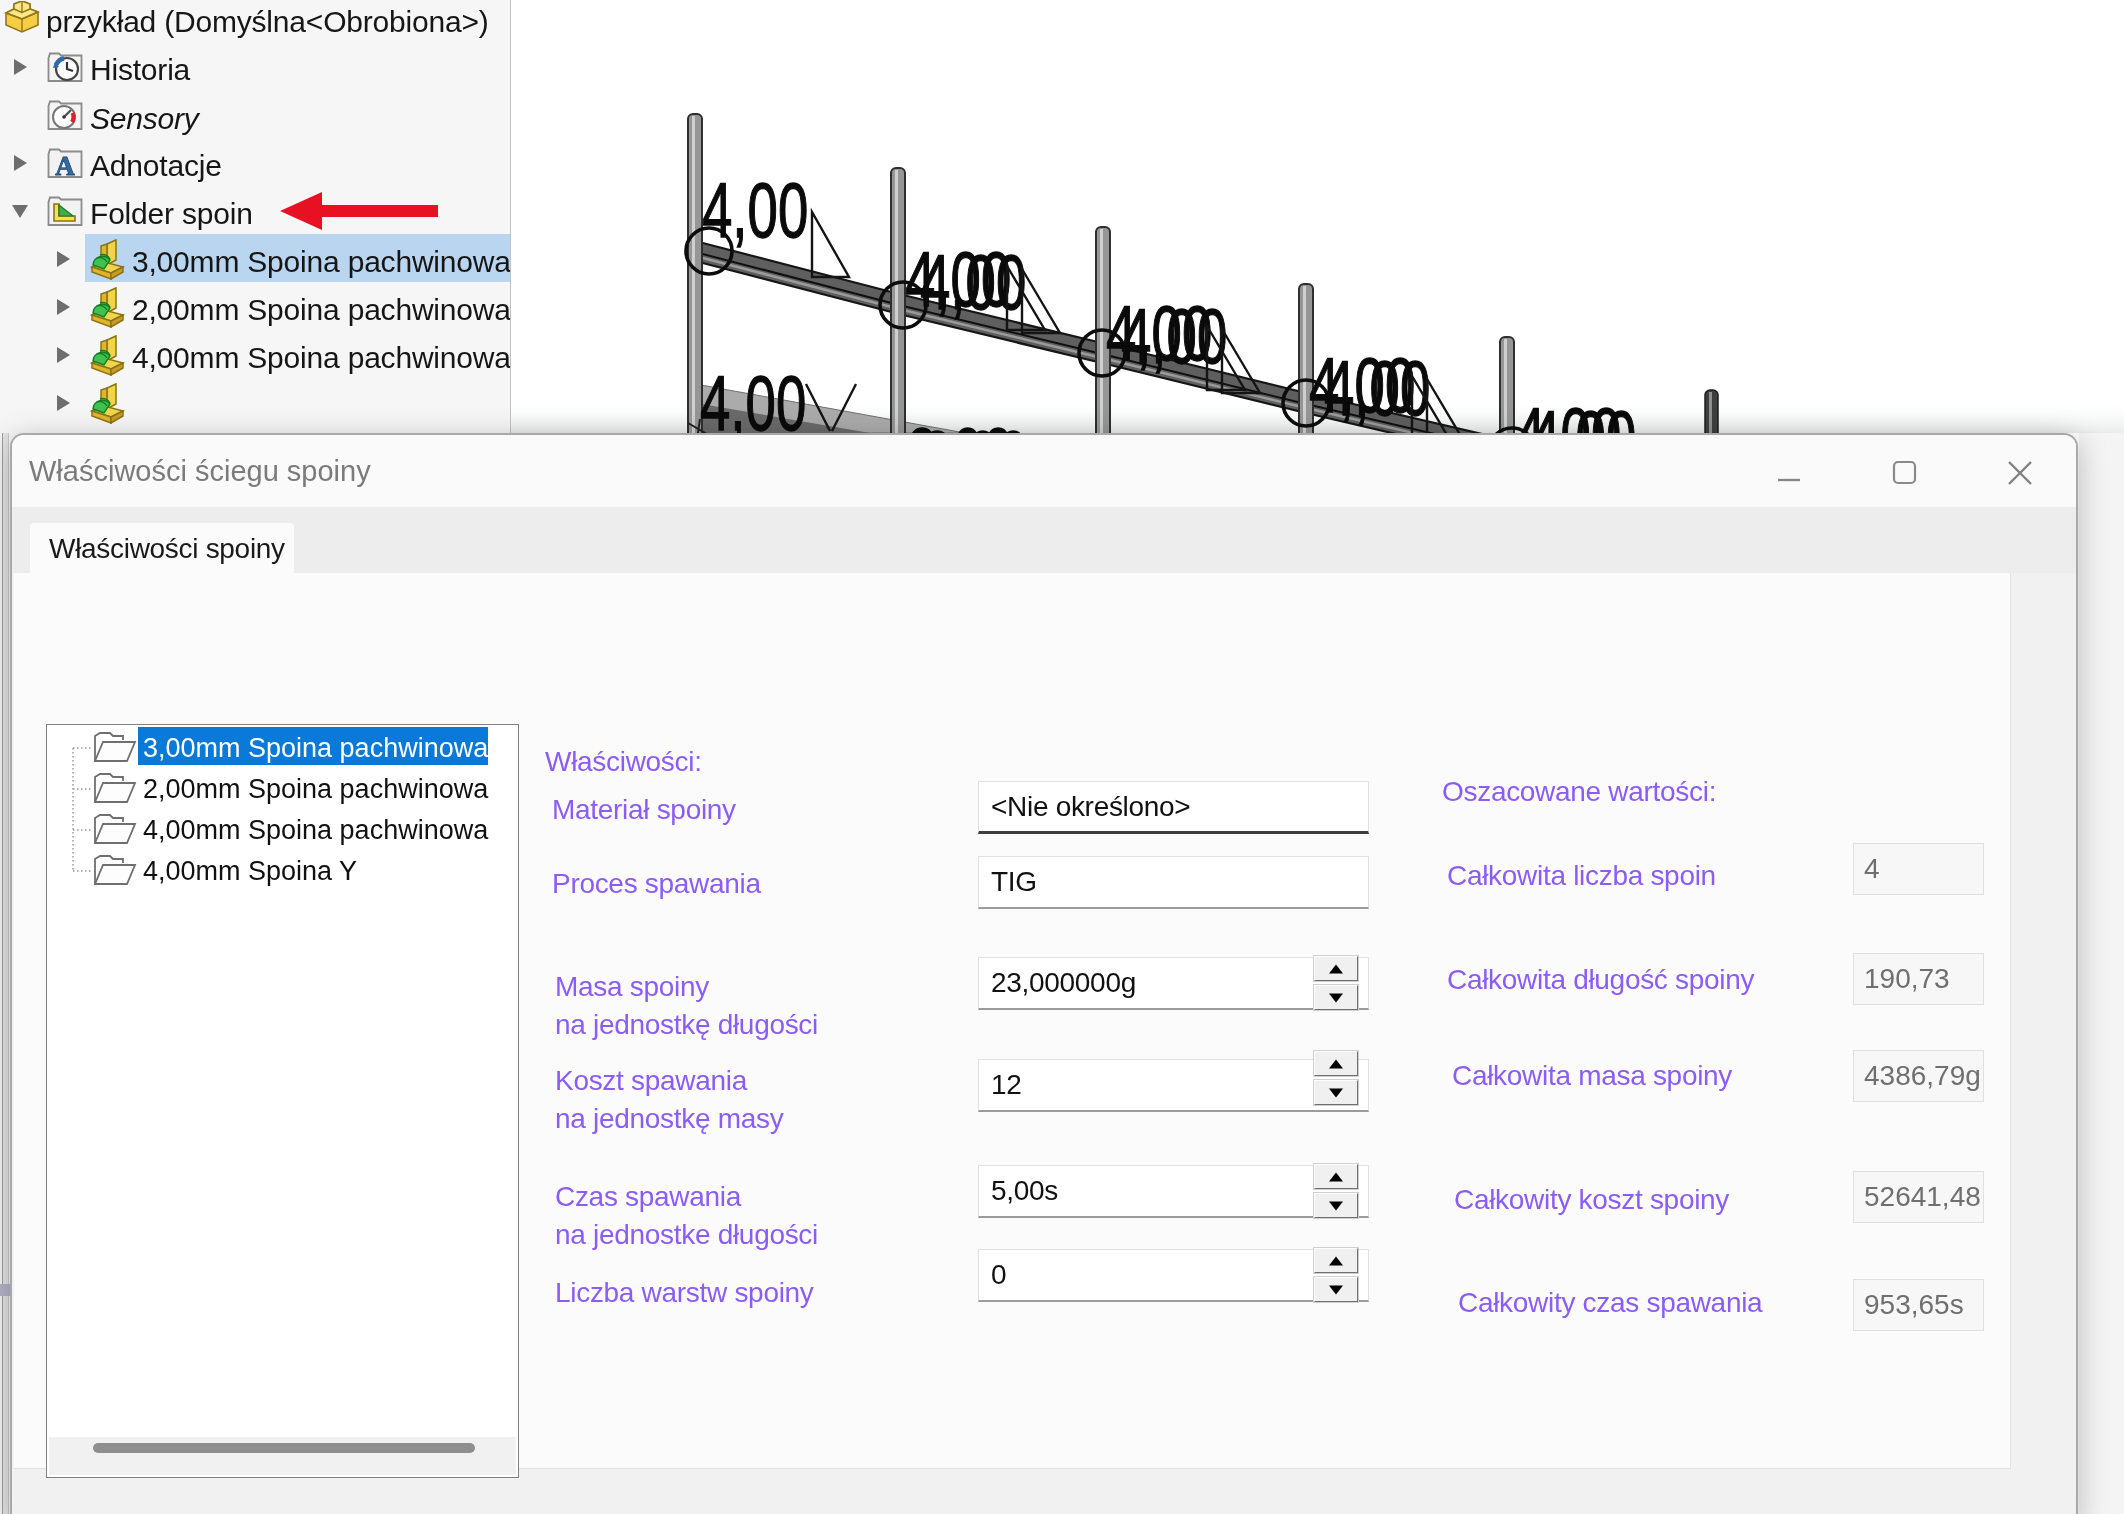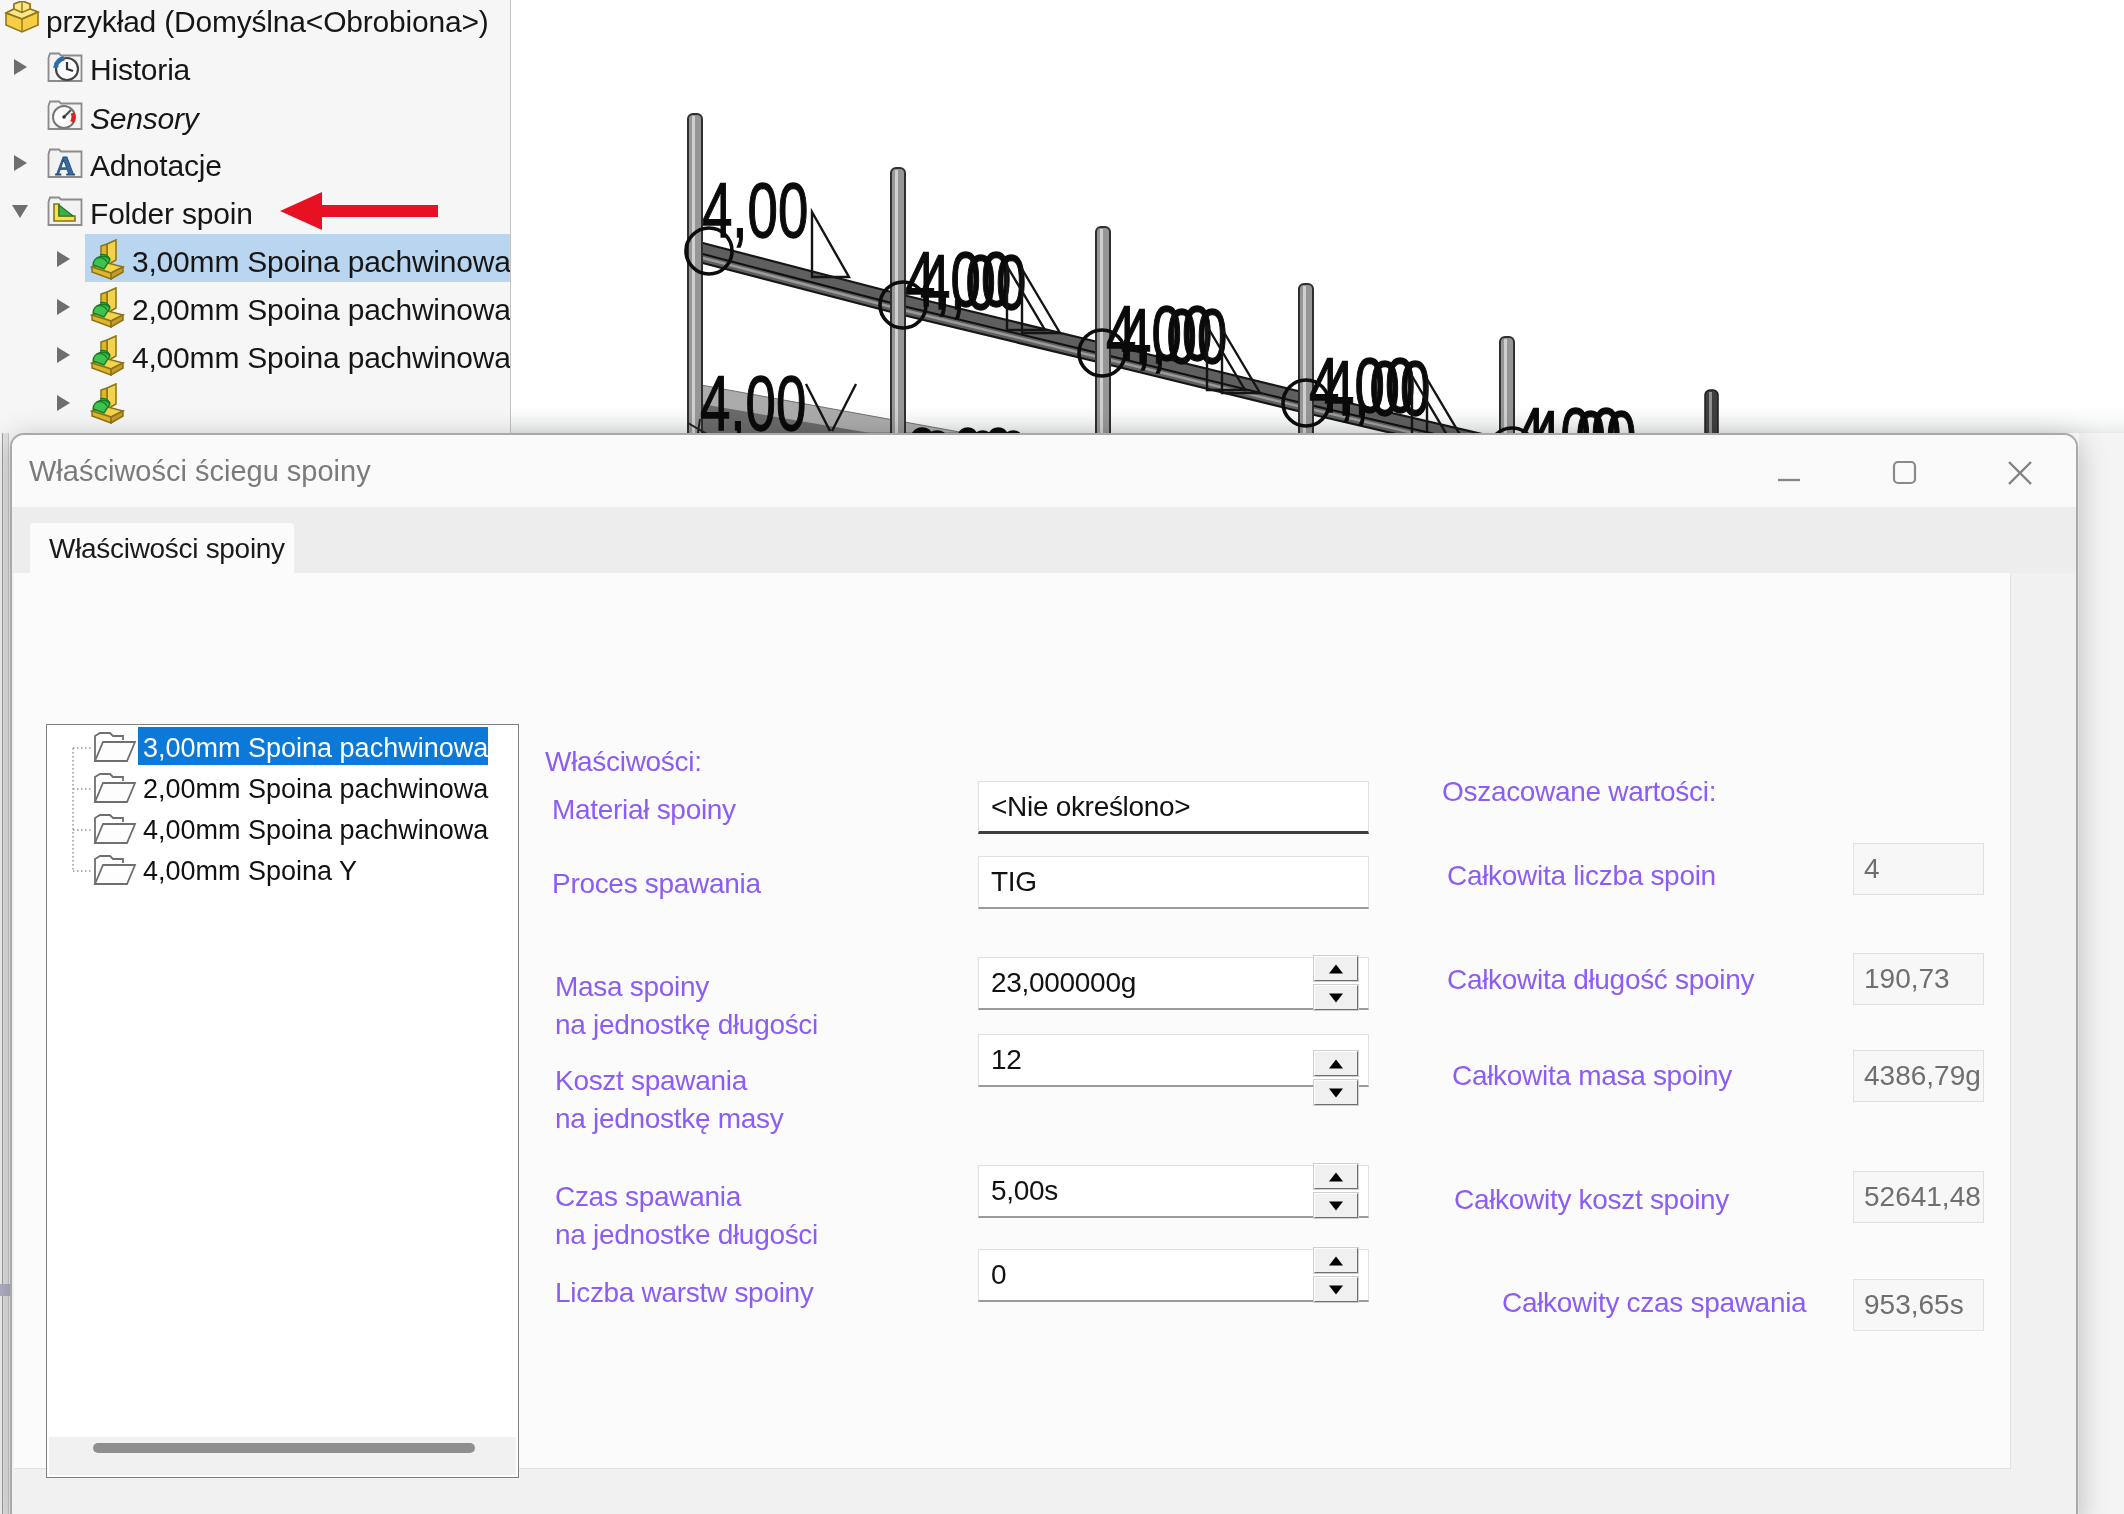--- a/index.html
+++ b/index.html
@@ -282,21 +282,21 @@
     <div class="input" style="top:522px;">23,000000g</div>
     <div class="spin" style="top:521px;">
         <div class="b up">
           <div class="tri u"></div>
         </div>
         <div class="b dn">
           <div class="tri d"></div>
         </div>
       </div>
     <div class="flabel" style="left:543px; top:627px; line-height:38px;">Koszt spawania<br>na jednostkę masy</div>
-    <div class="input" style="top:599px;">12</div>
+    <div class="input" style="top:624px;">12</div>
     <div class="spin" style="top:616px;">
         <div class="b up">
           <div class="tri u"></div>
         </div>
         <div class="b dn">
           <div class="tri d"></div>
         </div>
       </div>
     <div class="flabel" style="left:543px; top:743px; line-height:38px;">Czas spawania<br>na jednostke długości</div>
     <div class="input" style="top:730px;">5,00s</div>
@@ -321,16 +321,16 @@
 
     <div class="flabel" style="left:1430px; top:341px;">Oszacowane wartości:</div>
     <div class="flabel" style="left:1435px; top:425px;">Całkowita liczba spoin</div>
     <div class="vbox" style="top:408px;">4</div>
     <div class="flabel" style="left:1435px; top:529px;">Całkowita długość spoiny</div>
     <div class="vbox" style="top:518px;">190,73</div>
     <div class="flabel" style="left:1440px; top:625px;">Całkowita masa spoiny</div>
     <div class="vbox" style="top:615px;">4386,79g</div>
     <div class="flabel" style="left:1442px; top:749px;">Całkowity koszt spoiny</div>
     <div class="vbox" style="top:736px;">52641,48</div>
-    <div class="flabel" style="left:1446px; top:852px;margin-left:44px;">Całkowity czas spawania</div>
+    <div class="flabel" style="left:1446px; top:852px;">Całkowity czas spawania</div>
     <div class="vbox" style="top:844px;">953,65s</div>
   </div>
 </div>
 
 </body></html>

